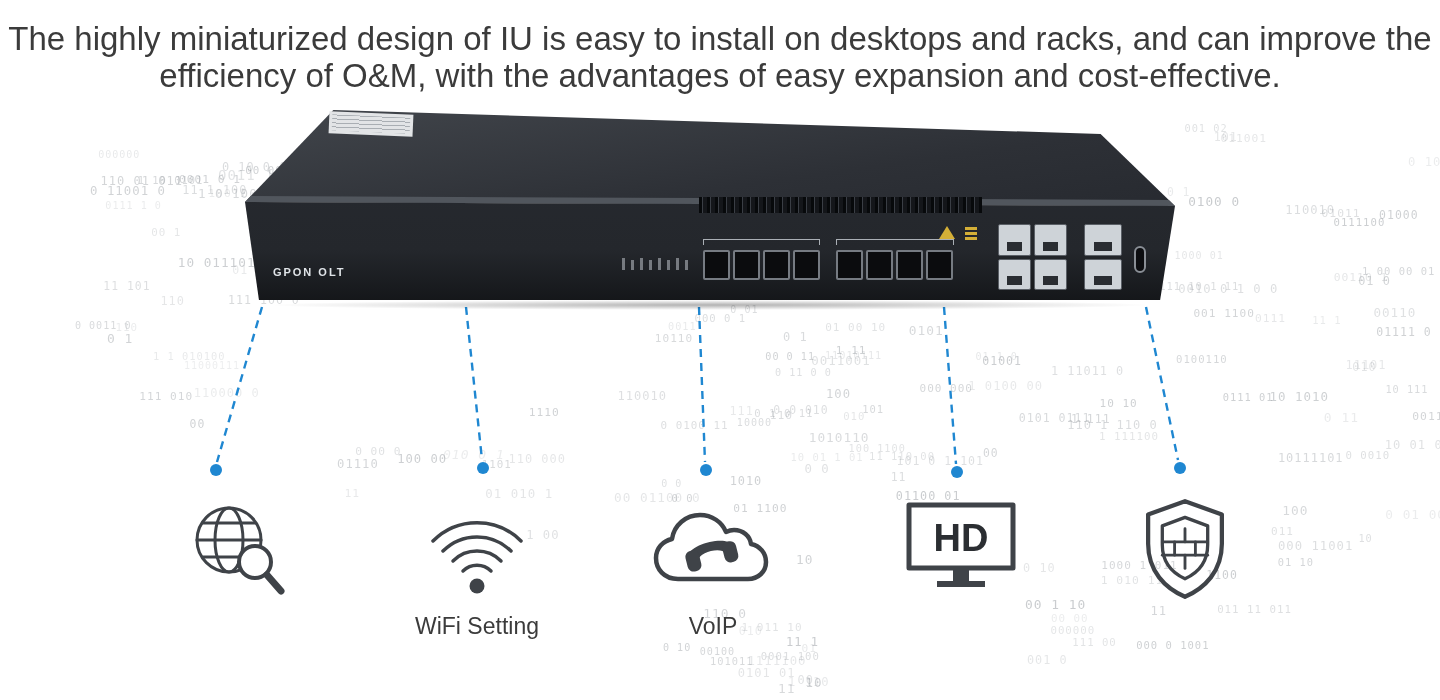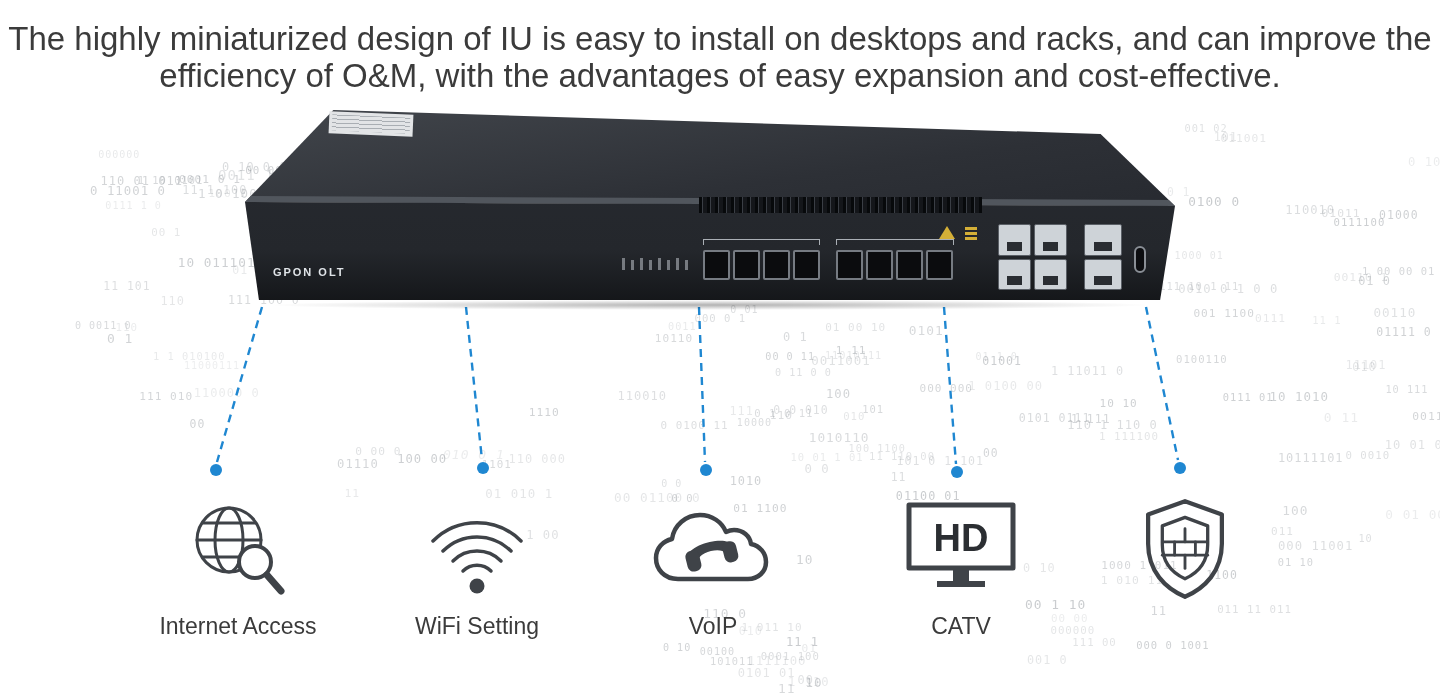--- a/index.html
+++ b/index.html
@@ -301,21 +301,20 @@
       <svg width="110" height="110" viewBox="0 0 110 110">
         <circle class="icon-stroke" stroke-width="3" cx="46" cy="46" r="32"></circle>
         <ellipse class="icon-stroke" stroke-width="3" cx="46" cy="46" rx="14" ry="32"></ellipse>
         <line class="icon-stroke" stroke-width="3" x1="14" y1="46" x2="78" y2="46"></line>
         <line class="icon-stroke" stroke-width="3" x1="20" y1="29" x2="72" y2="29"></line>
         <line class="icon-stroke" stroke-width="3" x1="20" y1="63" x2="72" y2="63"></line>
         <circle cx="72" cy="68" r="16" fill="#ffffff" stroke="var(--icon)" stroke-width="4"></circle>
         <line class="icon-stroke" stroke-width="7" x1="84" y1="81" x2="98" y2="97"></line>
       </svg>
     </div>
-    <div class="feature-label">Internet Access</div>
   </div>
 
   <div class="feature" style="left:352px;">
     <div class="feature-icon">
       <svg width="112" height="100" viewBox="0 0 110 100">
         <path class="icon-stroke" stroke-width="3.5" d="M11,42 A62,62 0 0 1 99,42"></path>
         <path class="icon-stroke" stroke-width="3.5" d="M21,52 A48,48 0 0 1 89,52"></path>
         <path class="icon-stroke" stroke-width="3.5" d="M31,62 A34,34 0 0 1 79,62"></path>
         <path class="icon-stroke" stroke-width="3.5" d="M41,72 A20,20 0 0 1 69,72"></path>
         <circle class="icon-fill" cx="55" cy="87" r="7.5"></circle>
@@ -340,21 +339,20 @@
 
   <div class="feature" style="left:836px;">
     <div class="feature-icon">
       <svg width="130" height="100" viewBox="0 0 130 100">
         <rect class="icon-stroke" stroke-width="5" x="13" y="6" width="104" height="63"></rect>
         <text class="hd-text" x="65" y="52" text-anchor="middle" font-size="38">HD</text>
         <rect class="icon-fill" x="57" y="69" width="16" height="13"></rect>
         <rect class="icon-fill" x="41" y="82" width="48" height="6"></rect>
       </svg>
     </div>
-    <div class="feature-label">CATV</div>
   </div>
 
   <div class="feature" style="left:1060px;">
     <div class="feature-icon">
       <svg width="104" height="112" viewBox="0 0 110 115">
         <path class="icon-stroke" stroke-width="4.5" d="M55,7 L94,21 V52 C94,81 76,99 55,108 C34,99 16,81 16,52 V21 Z"></path>
         <path class="icon-stroke" stroke-width="3.5" d="M55,24 L79,33 V53 C79,72 68,83 55,89 C42,83 31,72 31,53 V33 Z"></path>
         <line class="icon-stroke" stroke-width="3" x1="31" y1="50" x2="79" y2="50"></line>
         <line class="icon-stroke" stroke-width="3" x1="31" y1="64" x2="79" y2="64"></line>
         <line class="icon-stroke" stroke-width="3" x1="55" y1="36" x2="55" y2="50"></line>

